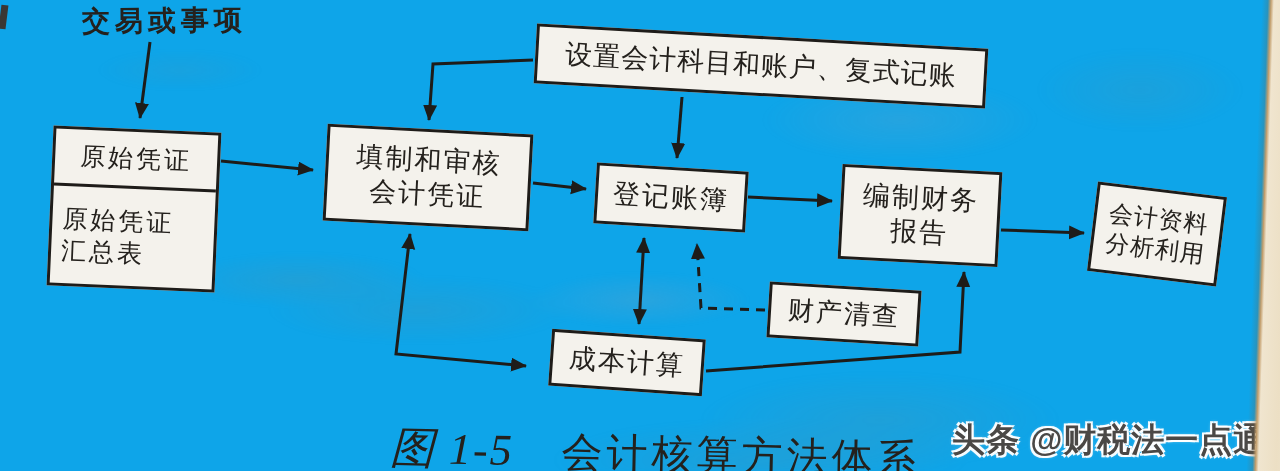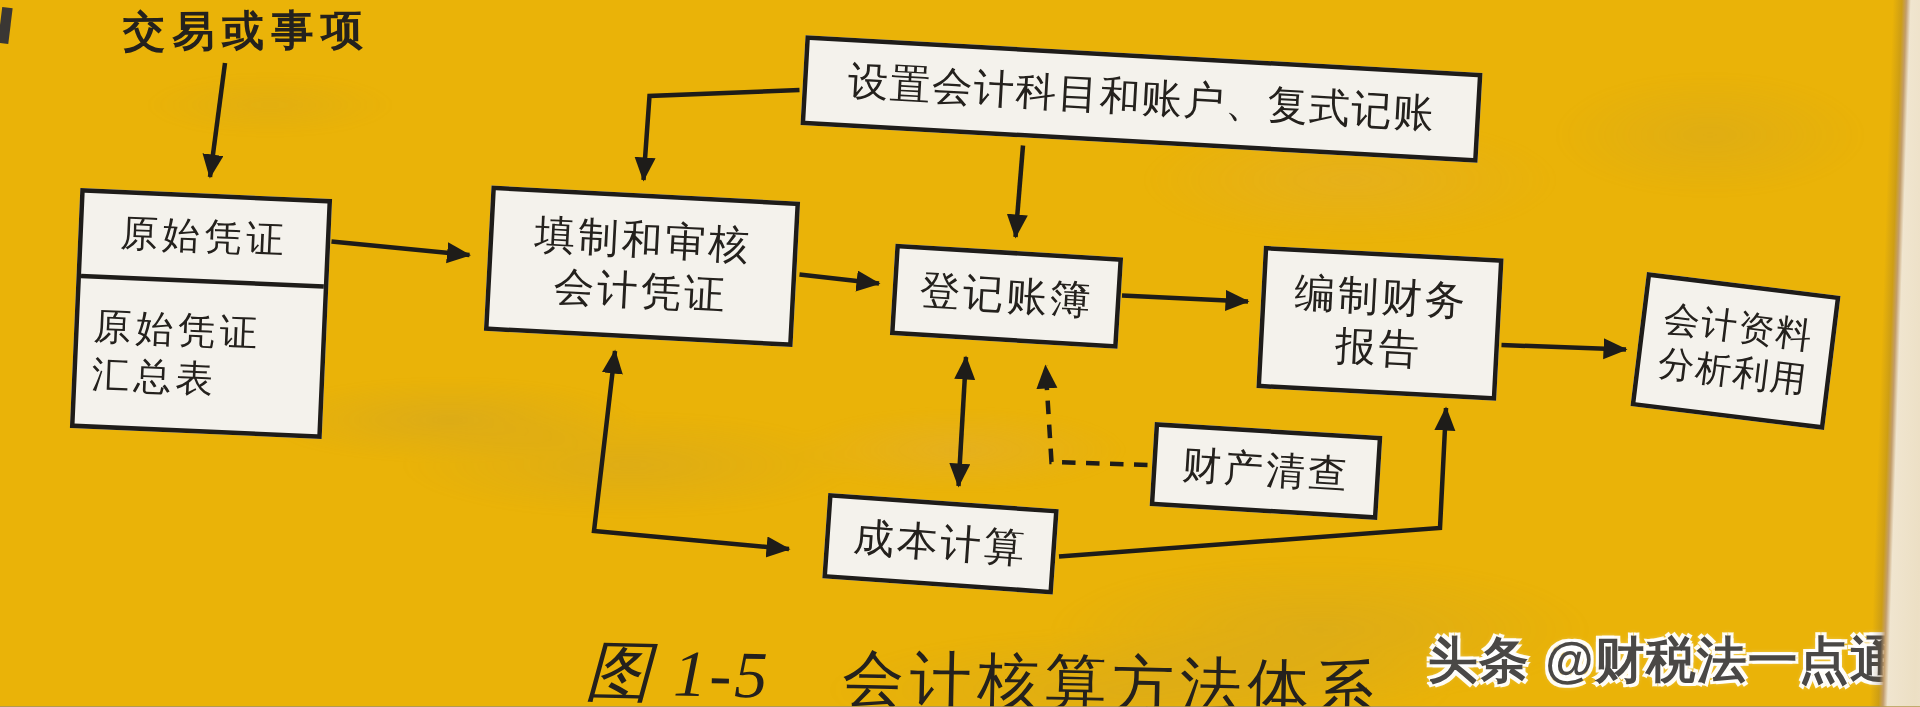--- a/index.html
+++ b/index.html
@@ -1,20 +1,20 @@
 <!DOCTYPE html>
 <html><head>
 <meta charset="utf-8">
 <style>
   html,body{margin:0;padding:0;background:#888;}
   .page{
     position:relative;
     width:1280px;height:471px;
     margin:0 auto;
-    background:#eab308;
+    background:#0ea5e9;
     overflow:hidden;
     font-family:"Liberation Serif","DejaVu Serif",serif;
     color:#24211d;
   }
   
   .texture{
     position:absolute;inset:0;pointer-events:none;
     background:
       radial-gradient(ellipse 180px 40px at 300px 280px, rgba(140,130,115,0.14), transparent 70%),
       radial-gradient(ellipse 220px 50px at 420px 310px, rgba(140,130,115,0.12), transparent 70%),

